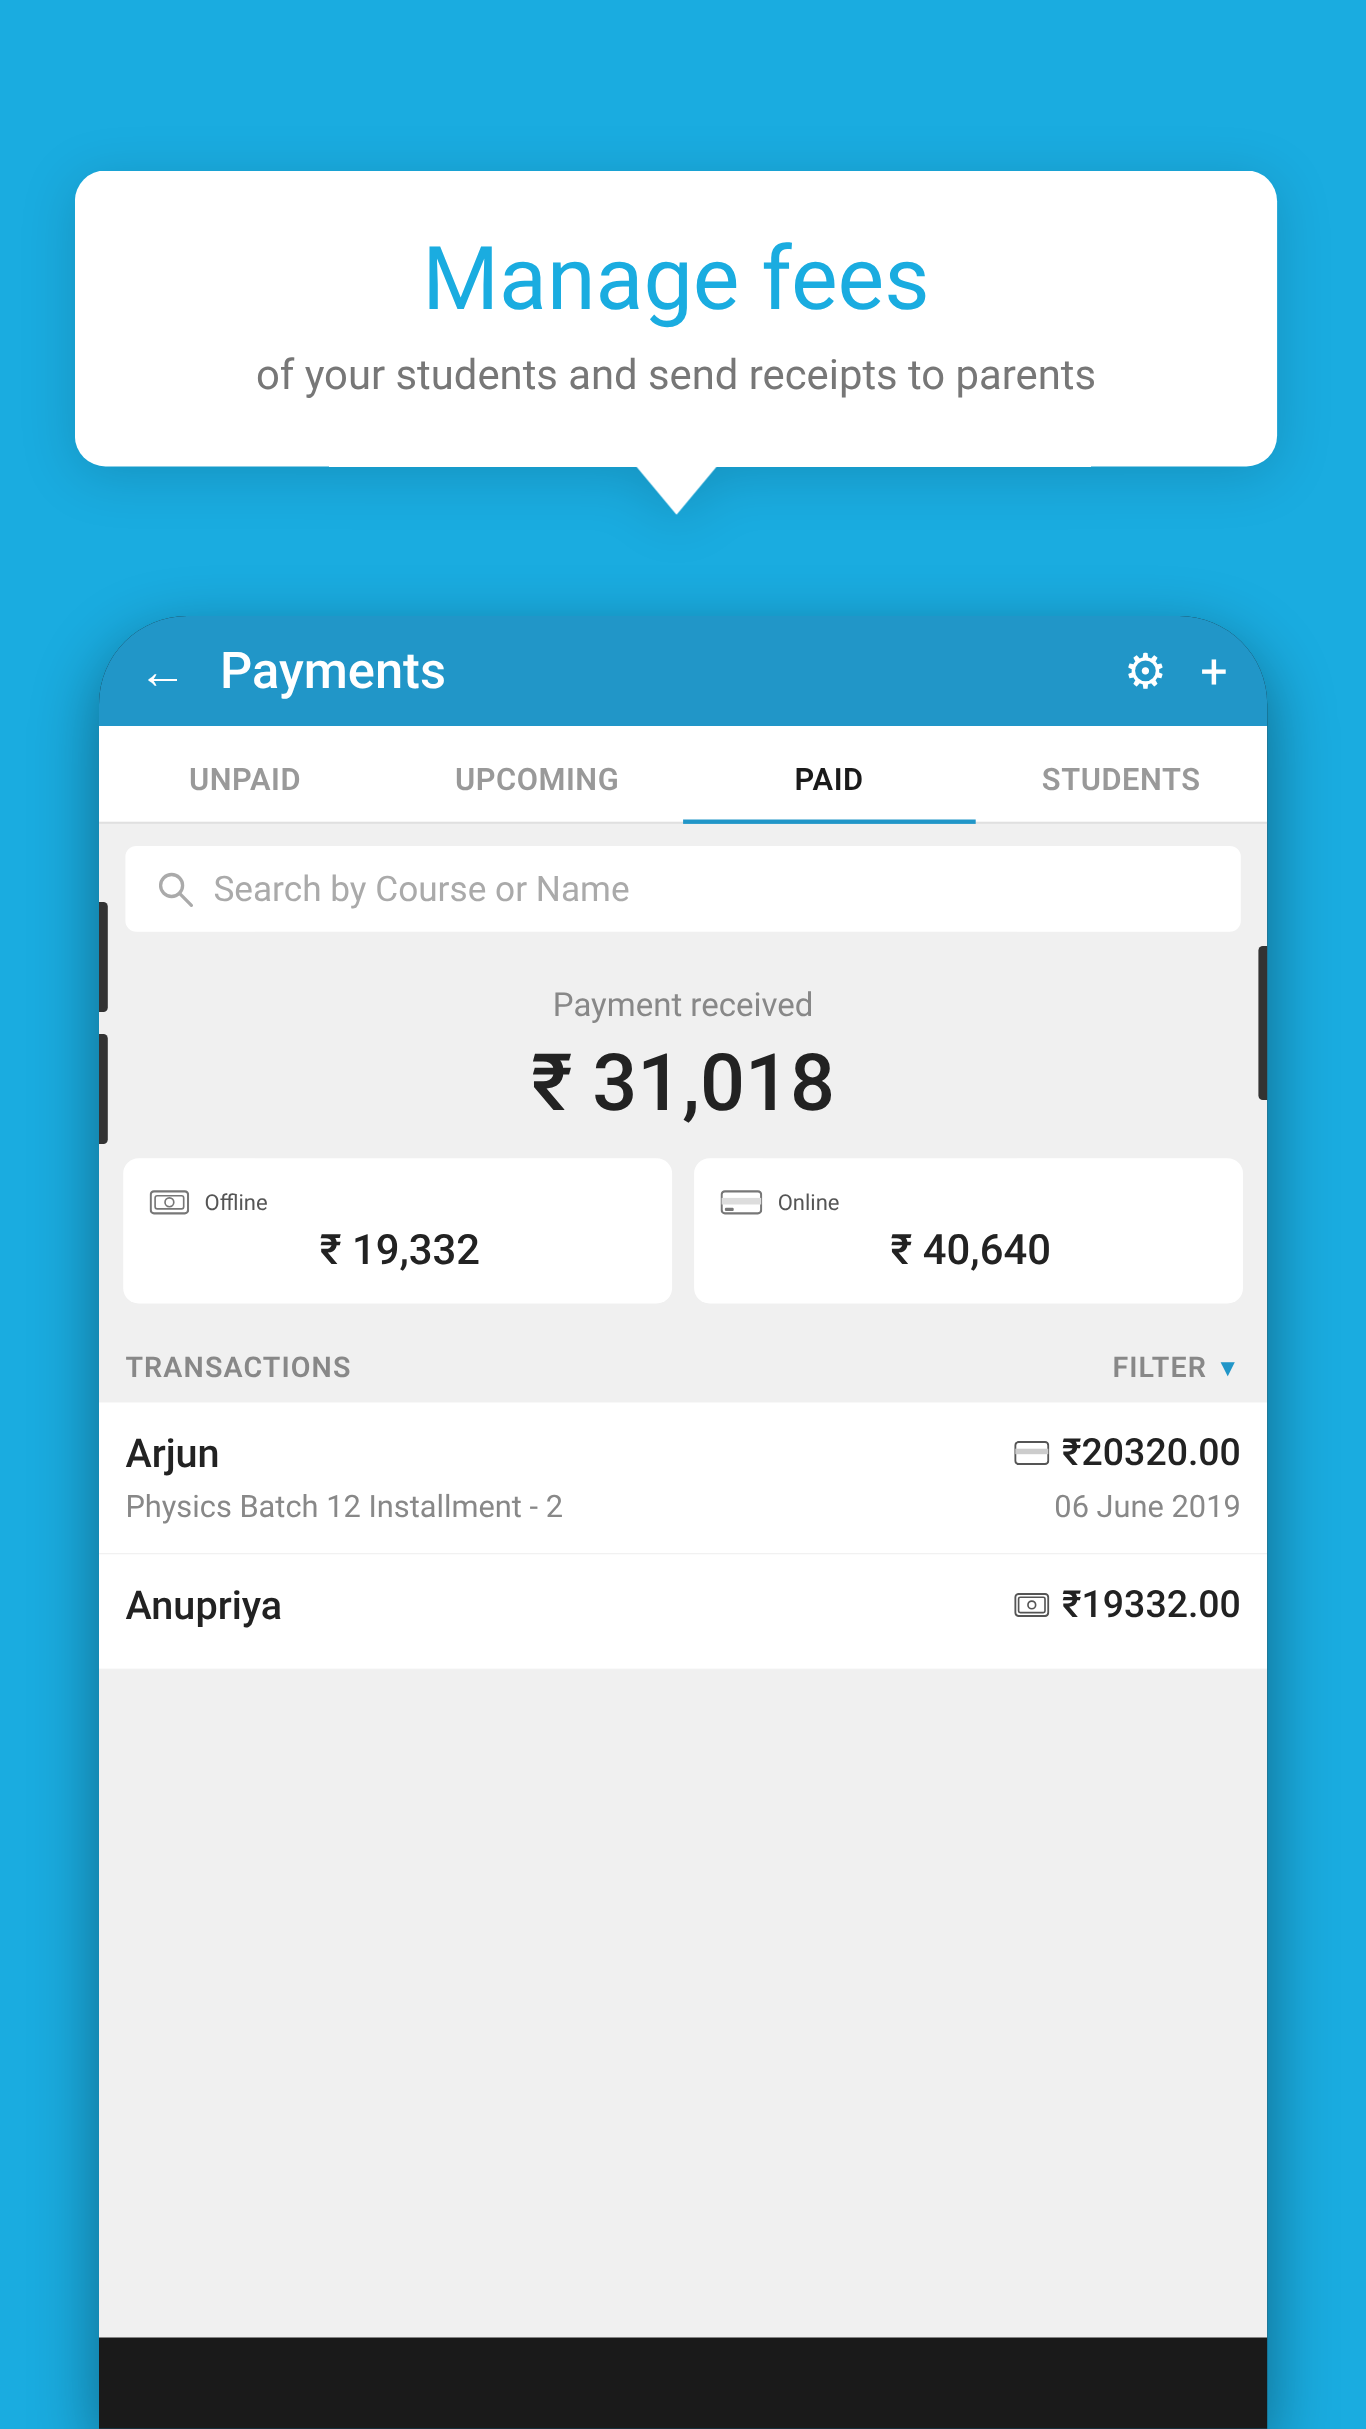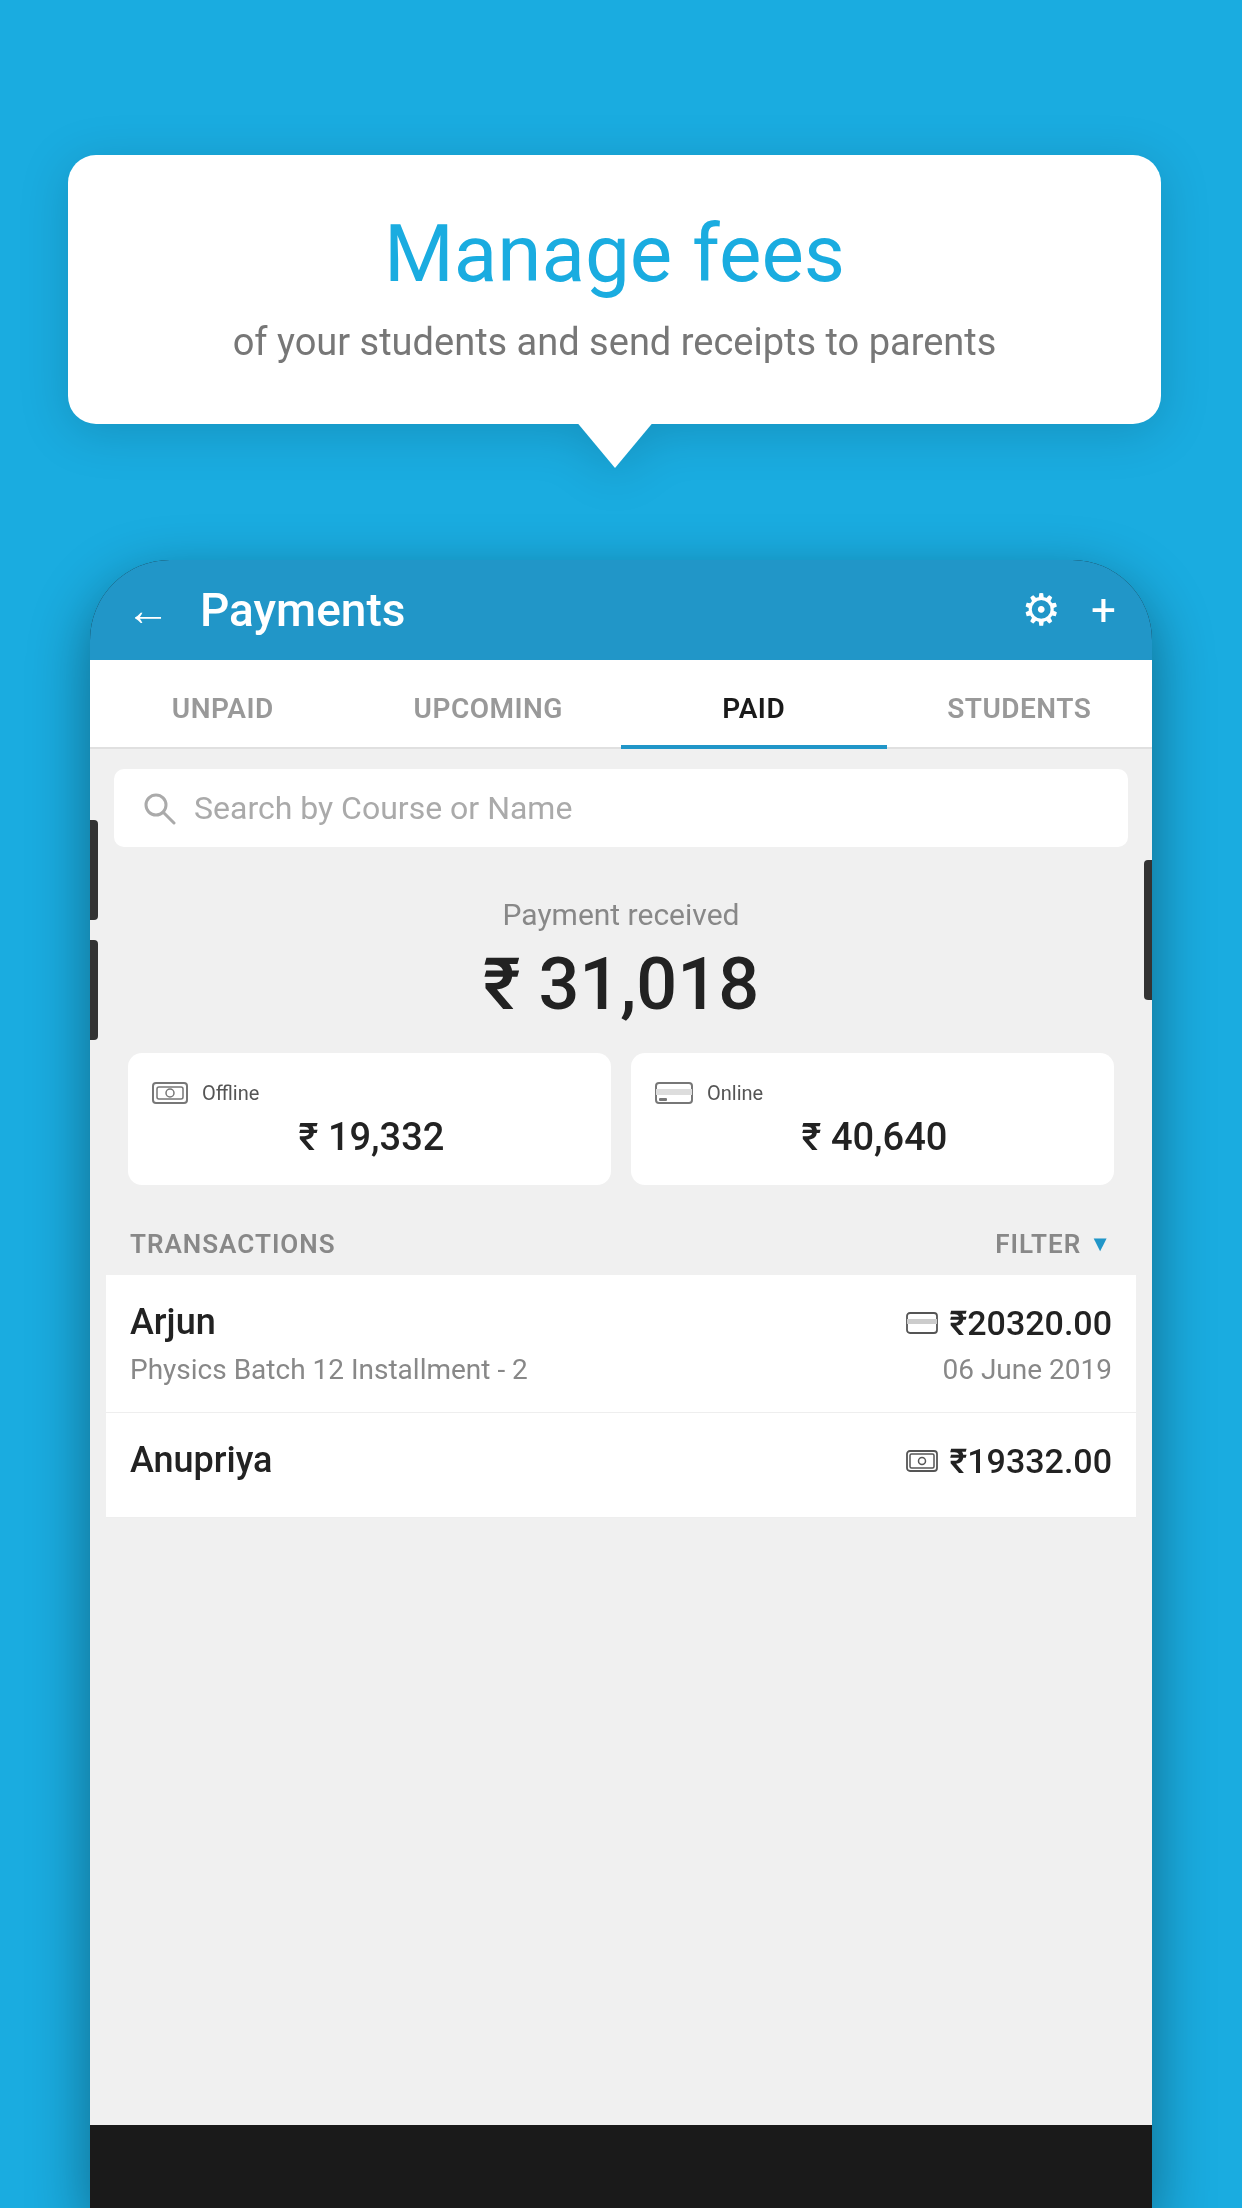--- a/index.html
+++ b/index.html
@@ -200,21 +200,21 @@
     }
 
     .search-placeholder {
       font-size: 32px;
       color: #aaa;
     }
 
     
     .payment-summary {
       background: #f0f0f0;
-      padding: 30px 16px 20px;
+      padding: 30px 0 20px;
       text-align: center;
     }
 
     .payment-received-label {
       font-size: 30px;
       color: #888;
       margin-bottom: 10px;
     }
 
     .payment-amount {
@@ -295,21 +295,21 @@
     
     .transaction-row {
       background: #fff;
       padding: 26px 24px;
       border-bottom: 1px solid #eee;
     }
 
     .transaction-top {
       display: flex;
       justify-content: space-between;
-      align-items: flex-end;
+      align-items: flex-start;
       margin-bottom: 10px;
     }
 
     .transaction-name {
       font-size: 36px;
       font-weight: 500;
       color: #222;
     }
 
     .transaction-amount-row {

